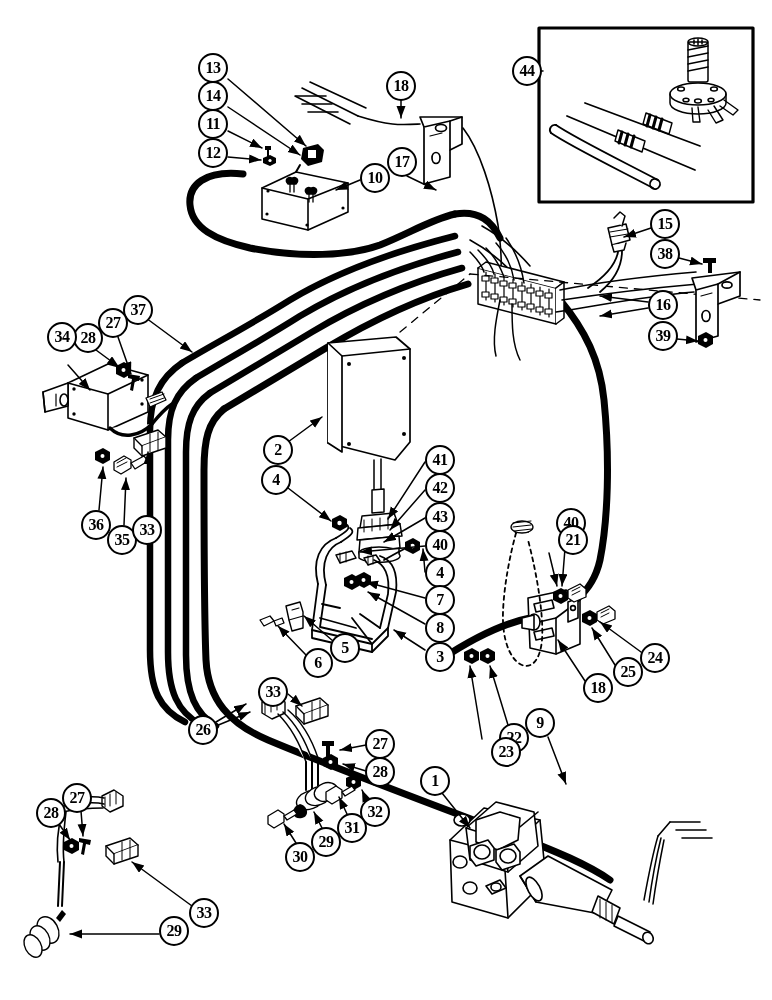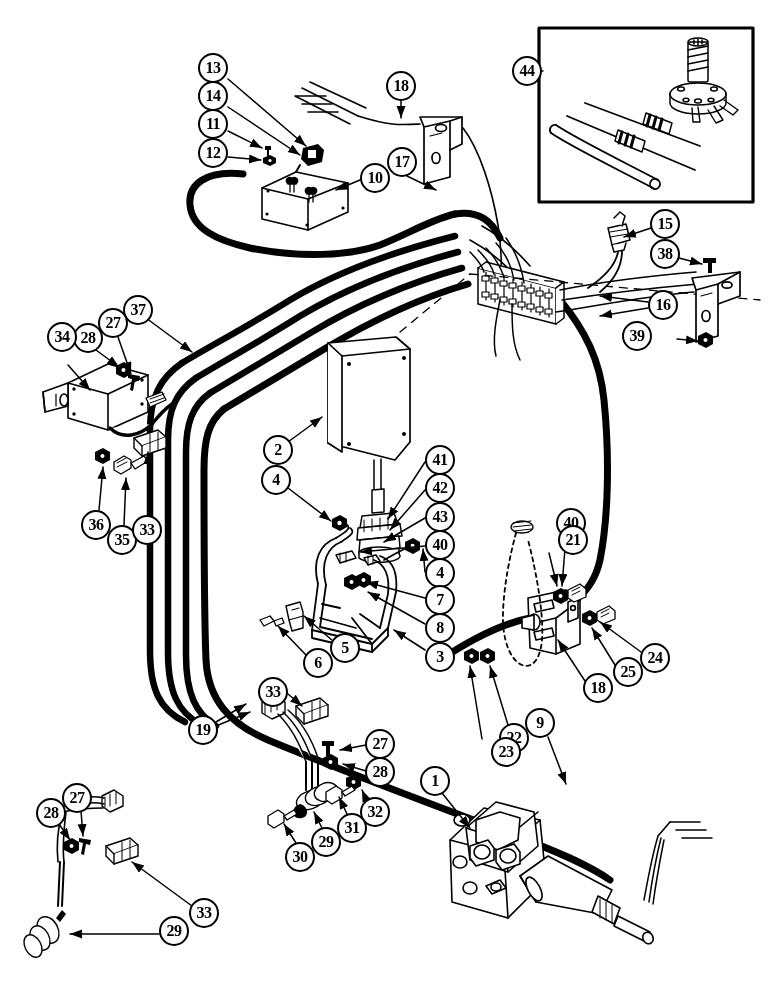--- a/index.html
+++ b/index.html
@@ -580,21 +580,21 @@
       <div class="callout" style="left: 213px; top: 96px;">14</div>
       <div class="callout" style="left: 213px; top: 124px;">11</div>
       <div class="callout" style="left: 213px; top: 153px;">12</div>
       <div class="callout" style="left: 401px; top: 86px;">18</div>
       <div class="callout" style="left: 402px; top: 162px;">17</div>
       <div class="callout" style="left: 375px; top: 178px;">10</div>
       <div class="callout" style="left: 527px; top: 71px;">44</div>
       <div class="callout" style="left: 665px; top: 224px;">15</div>
       <div class="callout" style="left: 665px; top: 254px;">38</div>
       <div class="callout" style="left: 663px; top: 305px;">16</div>
-      <div class="callout" style="left: 637px; top: 336px; text-align: right;">39</div>
+      <div class="callout" style="left: 663px; top: 336px; text-align: right;">39</div>
       <div class="callout" style="left: 138px; top: 310px;">37</div>
       <div class="callout" style="left: 113px; top: 323px;">27</div>
       <div class="callout" style="left: 88px; top: 338px;">28</div>
       <div class="callout" style="left: 62px; top: 337px;">34</div>
       <div class="callout" style="left: 96px; top: 525px;">36</div>
       <div class="callout" style="left: 122px; top: 540px;">35</div>
       <div class="callout" style="left: 147px; top: 530px;">33</div>
       <div class="callout" style="left: 278px; top: 450px;">2</div>
       <div class="callout" style="left: 276px; top: 480px;">4</div>
       <div class="callout" style="left: 440px; top: 460px;">41</div>
@@ -608,21 +608,21 @@
       <div class="callout" style="left: 345px; top: 648px;">5</div>
       <div class="callout" style="left: 318px; top: 663px;">6</div>
       <div class="callout" style="left: 571px; top: 523px;">40</div>
       <div class="callout" style="left: 543px; top: 540px; margin-left: 30px;">21</div>
       <div class="callout" style="left: 655px; top: 658px;">24</div>
       <div class="callout" style="left: 628px; top: 672px;">25</div>
       <div class="callout" style="left: 598px; top: 688px;">18</div>
       <div class="callout" style="left: 514px; top: 738px;">22</div>
       <div class="callout" style="left: 486px; top: 752px; margin-left: 20px;">23</div>
       <div class="callout" style="left: 540px; top: 723px;">9</div>
-      <div class="callout" style="left: 203px; top: 730px;">19</div>
+      <div class="callout" style="left: 203px; top: 730px;">26</div>
       <div class="callout" style="left: 273px; top: 692px;">33</div>
       <div class="callout" style="left: 380px; top: 744px;">27</div>
       <div class="callout" style="left: 380px; top: 772px;">28</div>
       <div class="callout" style="left: 375px; top: 812px;">32</div>
       <div class="callout" style="left: 352px; top: 828px;">31</div>
       <div class="callout" style="left: 326px; top: 842px;">29</div>
       <div class="callout" style="left: 300px; top: 857px;">30</div>
       <div class="callout" style="left: 435px; top: 781px;">1</div>
       <div class="callout" style="left: 51px; top: 813px;">28</div>
       <div class="callout" style="left: 77px; top: 798px;">27</div>

